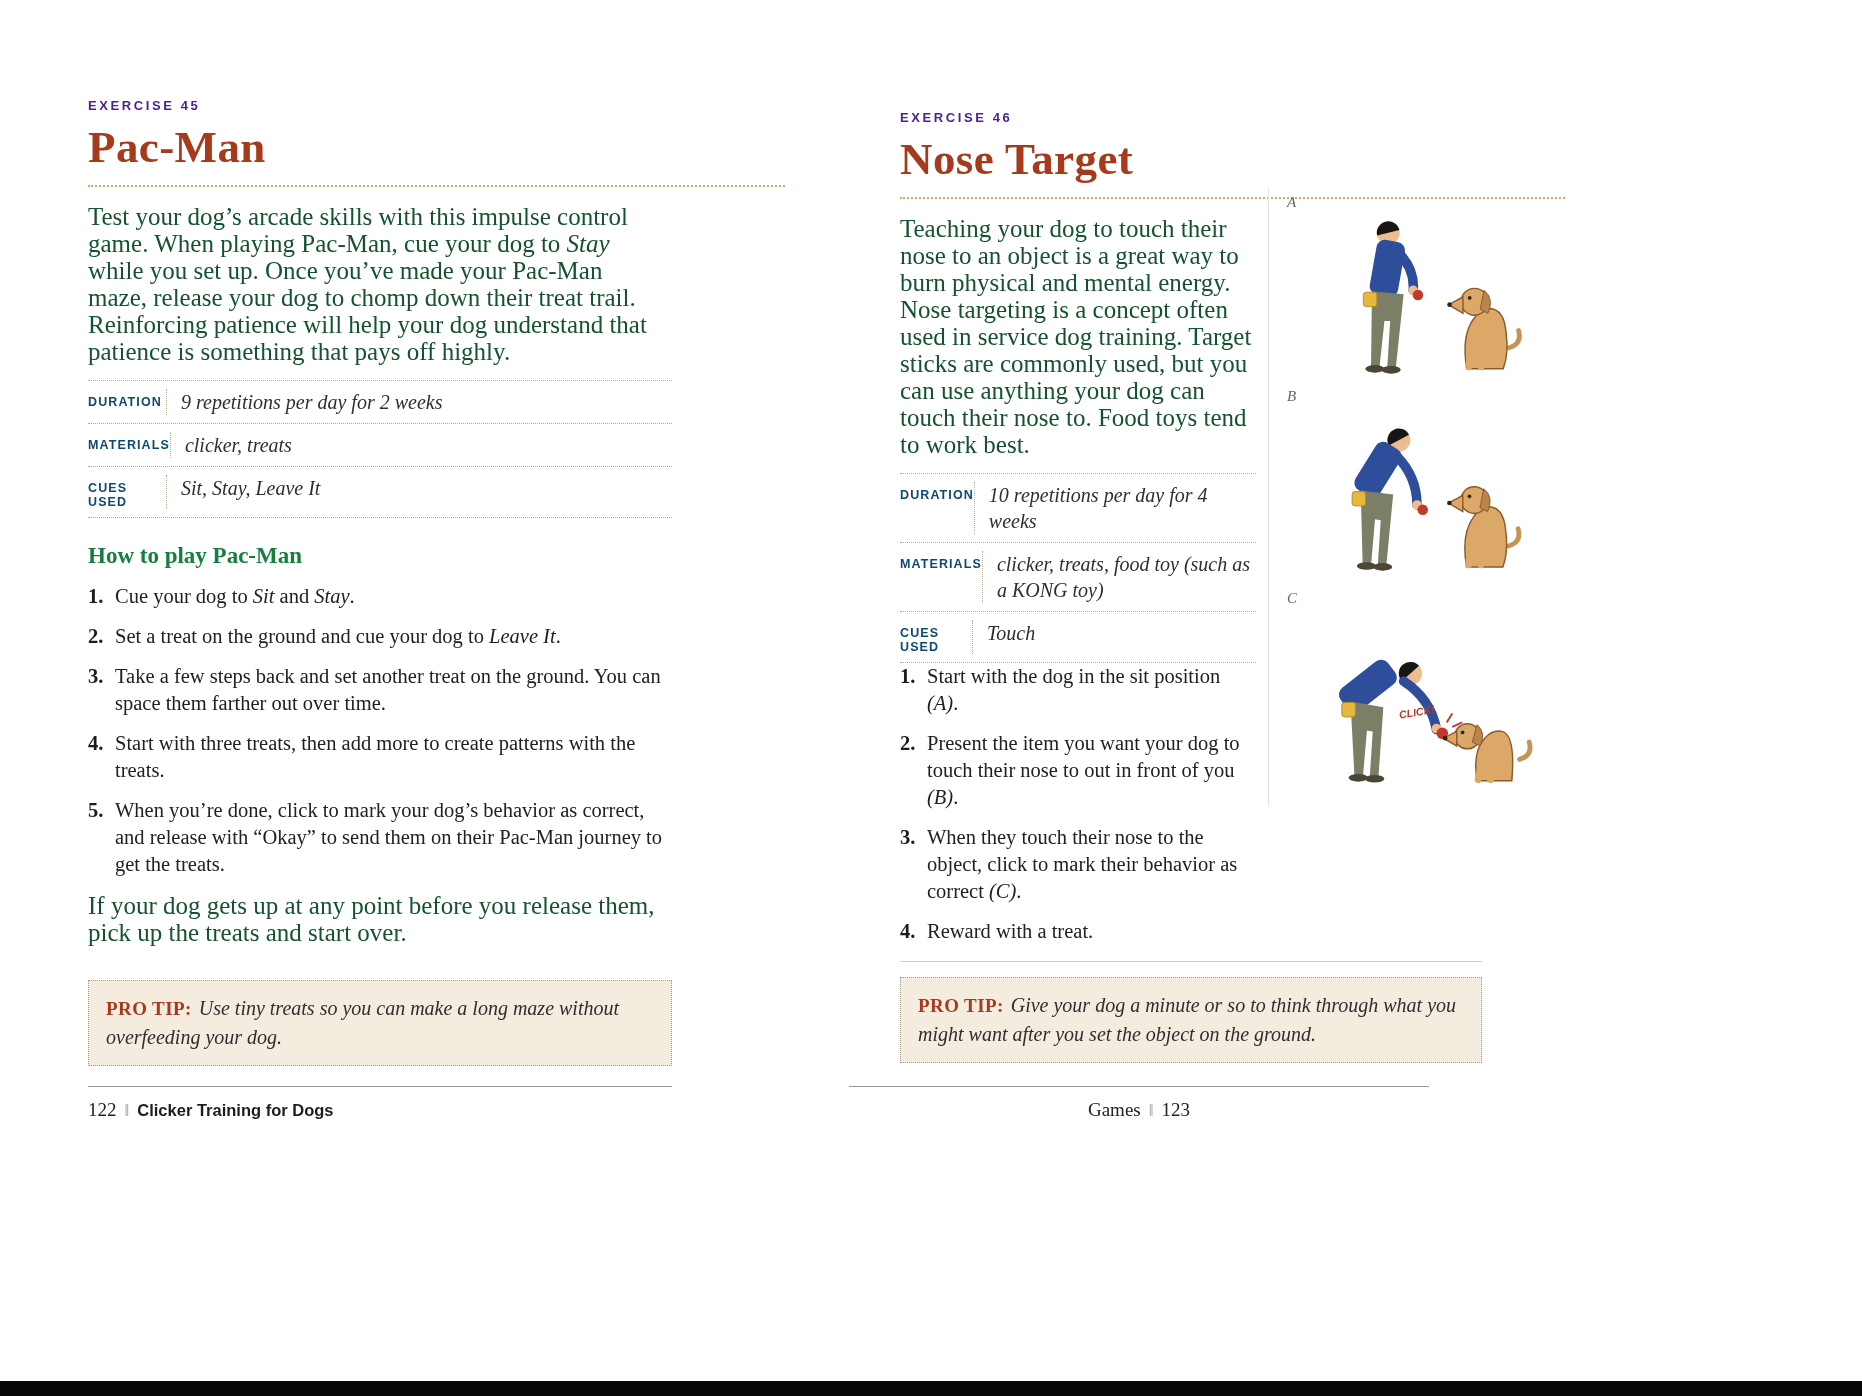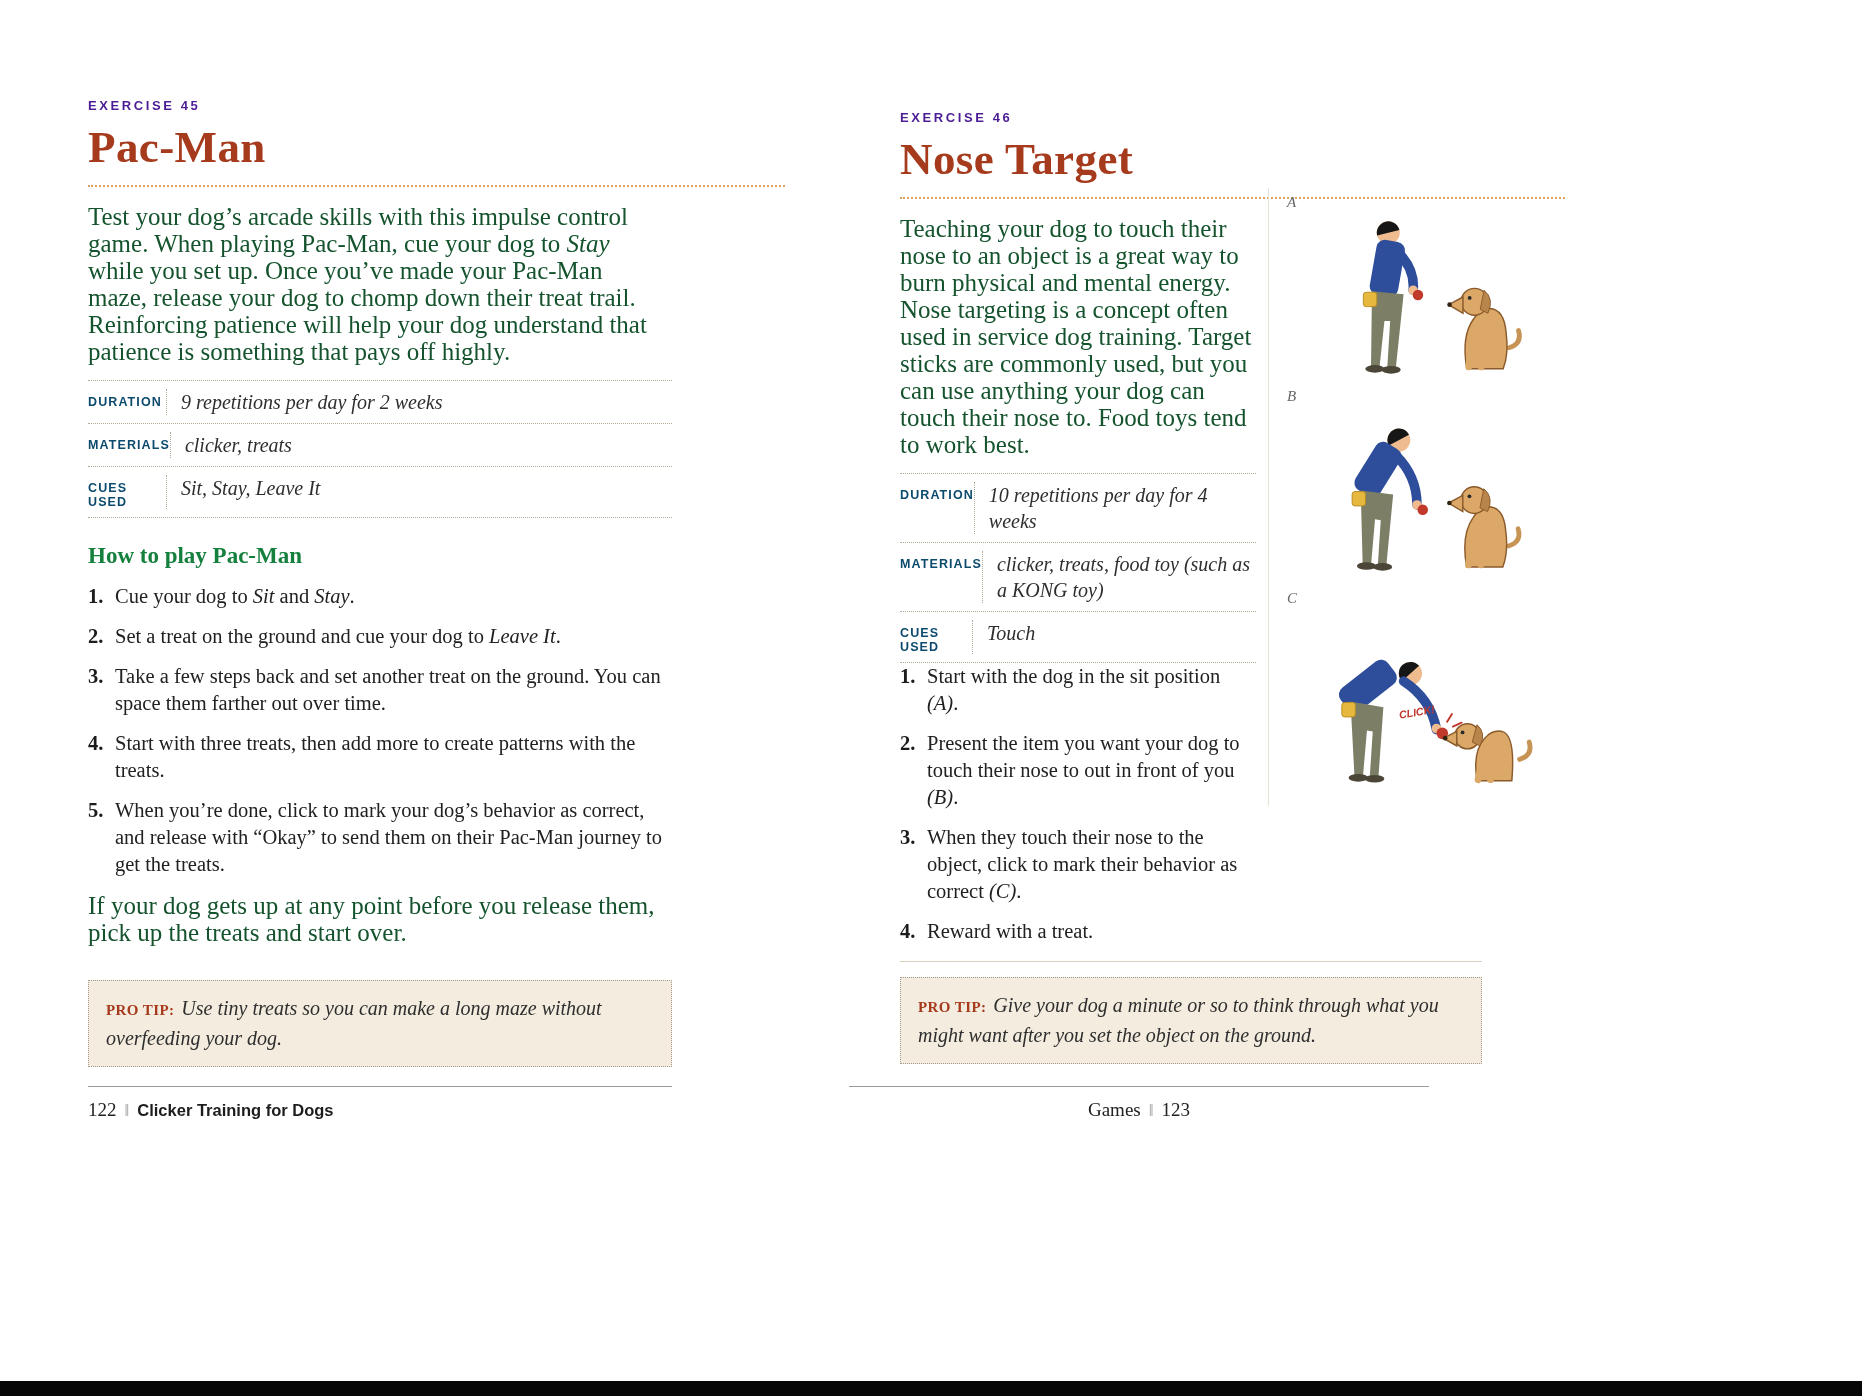--- a/index.html
+++ b/index.html
@@ -31,21 +31,21 @@
   .step{display:flex;margin-bottom:13px;font-size:20.5px;line-height:27px;}
   .step-num{flex:0 0 27px;font-weight:700;color:#1c1c1c;}
   .step-text{flex:1;}
   .steps-right .step-text{max-width:322px;}
   .closing{margin-top:14px;}
   .pretip-rule{height:0;border:none;border-top:1px solid #d8cfbd;margin:16px 0 15px;}
   .protip{background:#f3ecdf;border:1px dotted #a59b88;padding:13px 17px 14px;
           font-style:italic;font-size:20px;line-height:28px;color:#2e2e2e;}
   .protip-left{margin-top:34px;width:548px;}
   .protip-right{width:546px;}
-  .protip-label{font-style:normal;font-weight:700;color:#a63a1c;font-size:15px;
+  .protip-label{font-style:normal;font-weight:700;color:#a63a1c;font-size:19px;
                 letter-spacing:.4px;margin-right:7px;}
   .footer{position:absolute;top:1086px;border-top:1px solid #9a9a9a;padding-top:12px;
           font-size:19px;color:#222;}
   .footer-left{left:88px;width:584px;}
   .footer-right{left:849px;width:580px;text-align:center;}
   .footer-sep{color:#9a9a9a;margin:0 8px;font-size:17px;}
   .book-title{font-family:"Liberation Sans", sans-serif;font-weight:700;font-size:16.5px;color:#1c1c1c;}
   .fig-col{position:absolute;left:1268px;top:188px;width:292px;height:618px;
            border-left:1px solid #e7e2d6;}
   .fig{position:absolute;left:10px;}

